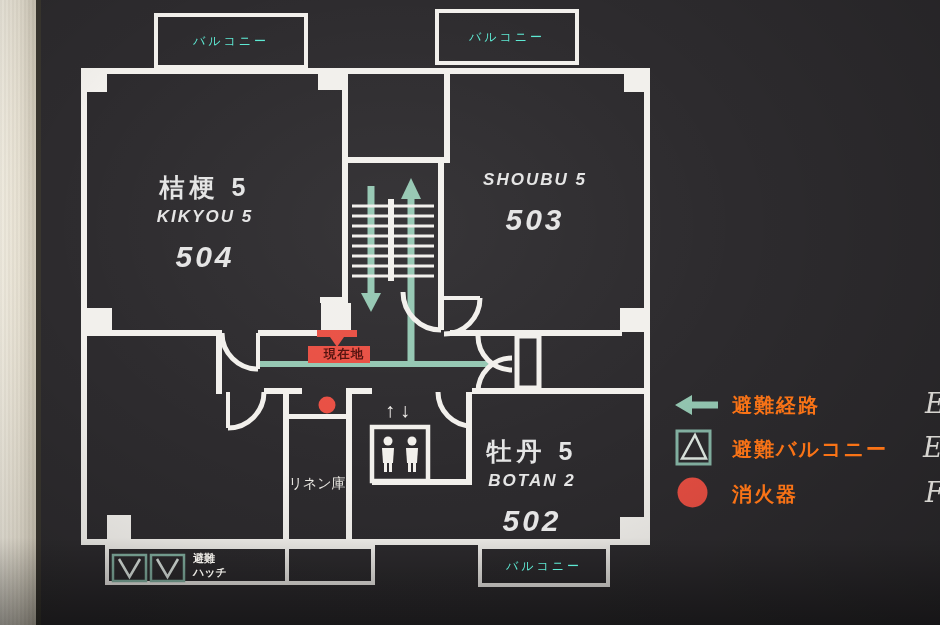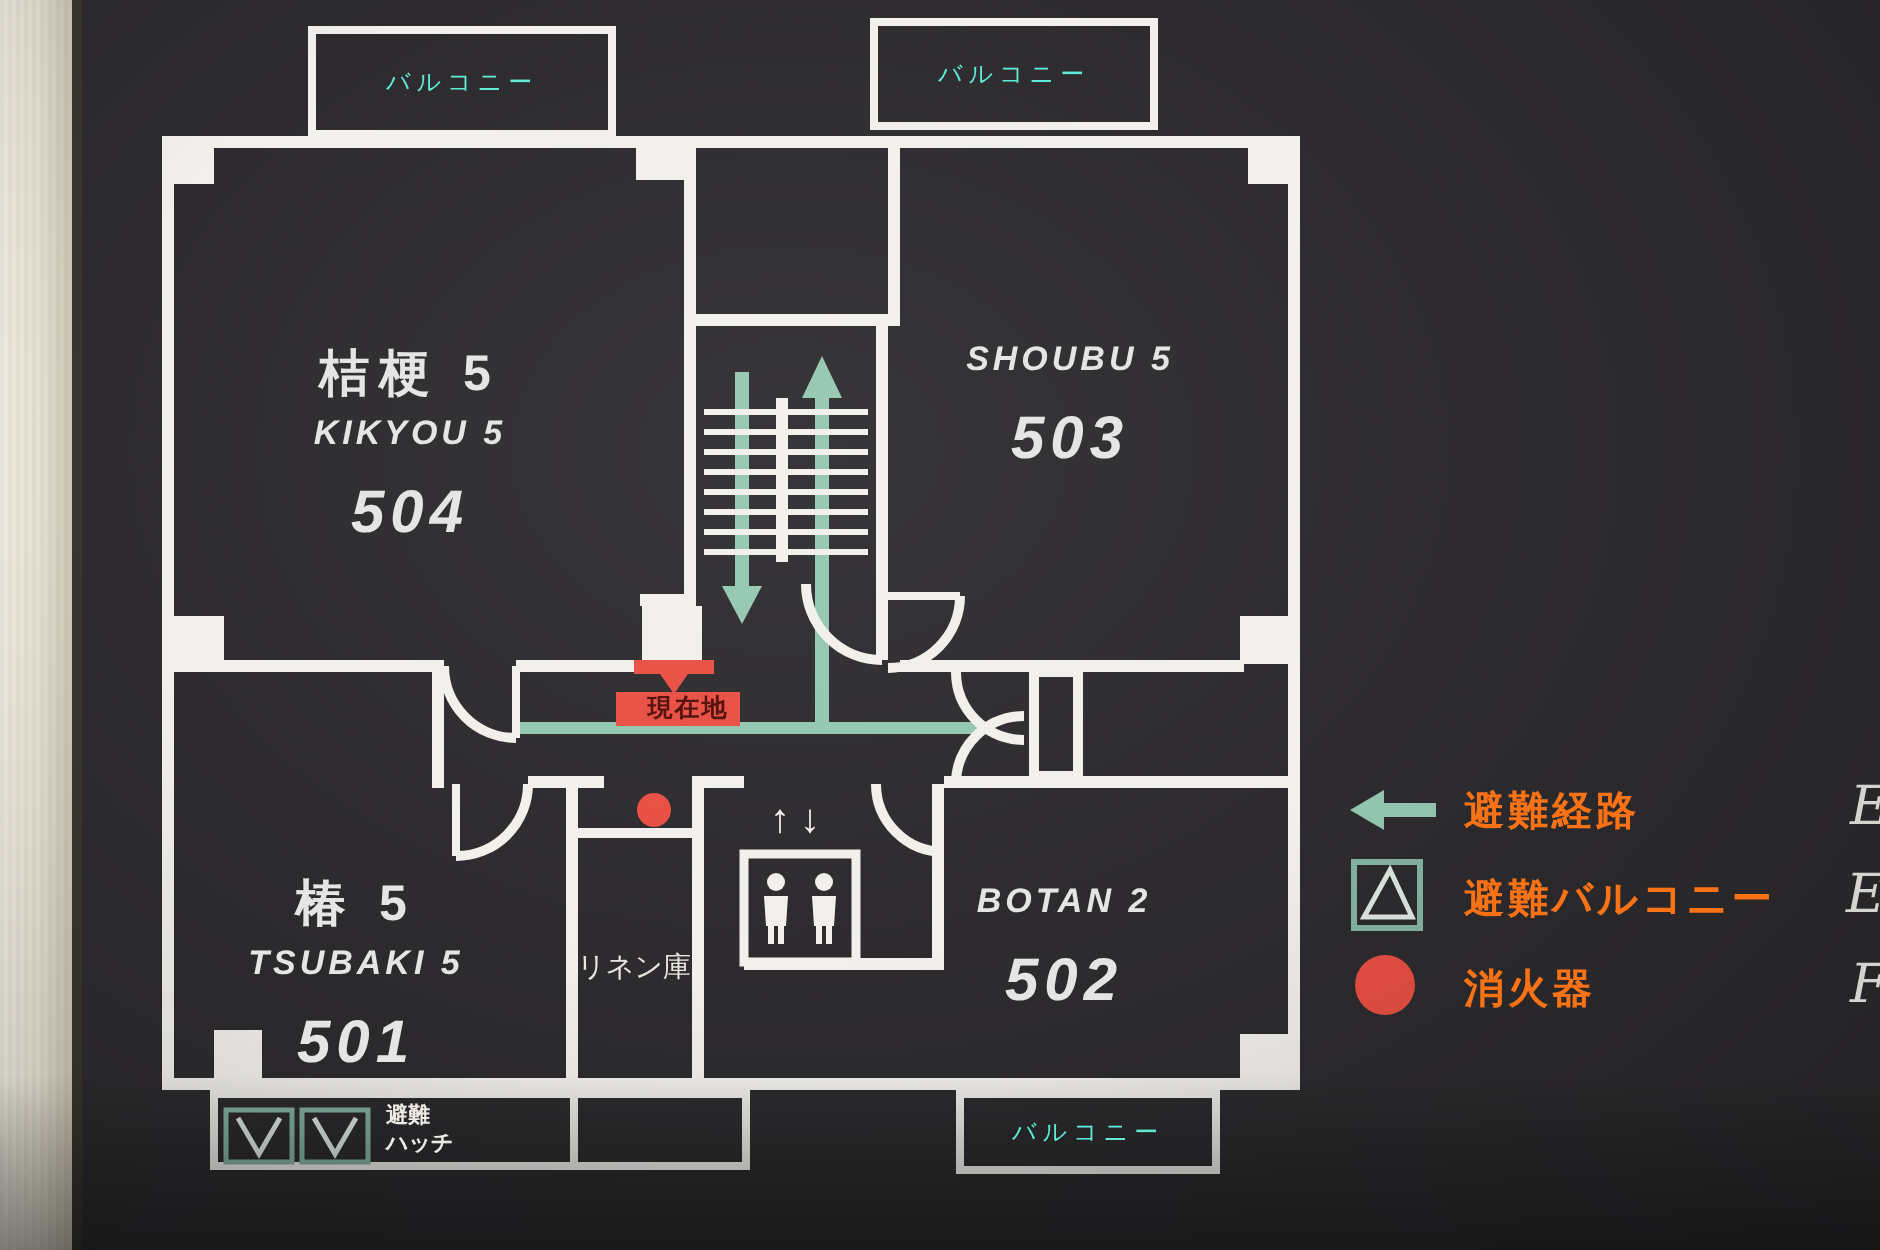--- a/index.html
+++ b/index.html
@@ -170,27 +170,23 @@
     <div class="room-jp">桔梗 5</div>
     <div class="room-en">KIKYOU 5</div>
     <div class="room-no">504</div>
   </div>
 
   <div class="lbl room-block" style="left:445px;top:165px;width:180px;">
     <div class="room-en">SHOUBU 5</div>
     <div class="room-no">503</div>
   </div>
 
-  <div class="lbl room-block" style="left:88px;top:437px;width:180px;">
-    <div class="room-jp">椿 5</div>
-    <div class="room-en">TSUBAKI 5</div>
-    <div class="room-no">501</div>
-  </div>
 
   <div class="lbl room-block" style="left:442px;top:436px;width:180px;">
+    <div class="room-jp">牡丹 5</div>
     <div class="room-en">BOTAN 2</div>
     <div class="room-no">502</div>
   </div>
 
   <div class="lbl center genzaichi" style="left:308px;top:345px;width:72px;height:18px;">現在地</div>
 
   <div class="lbl center small-lbl" style="left:288px;top:475px;width:58px;">リネン庫</div>
 
   <div class="lbl center elev-updown" style="left:372px;top:398px;width:56px;height:24px;">↑↓</div>
 

